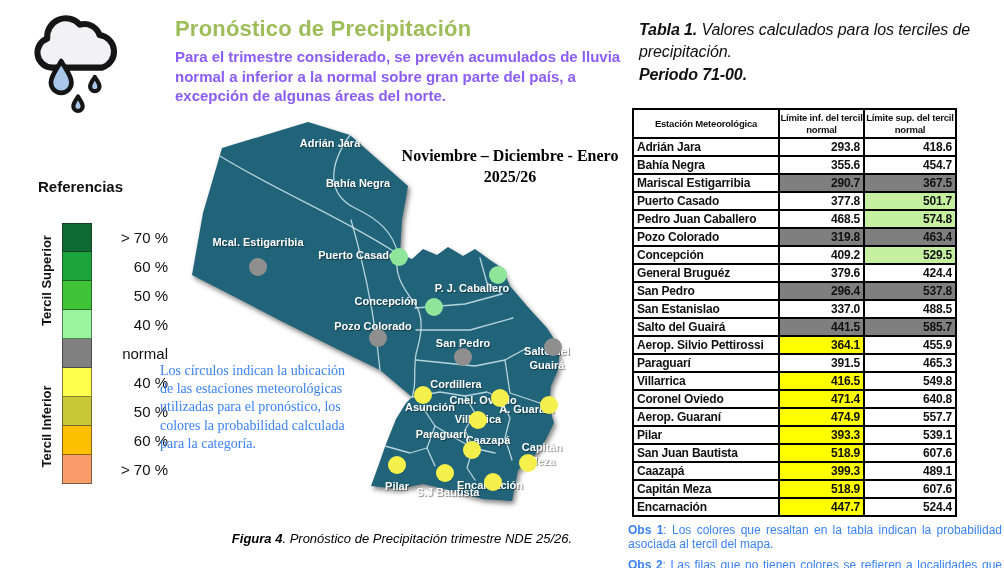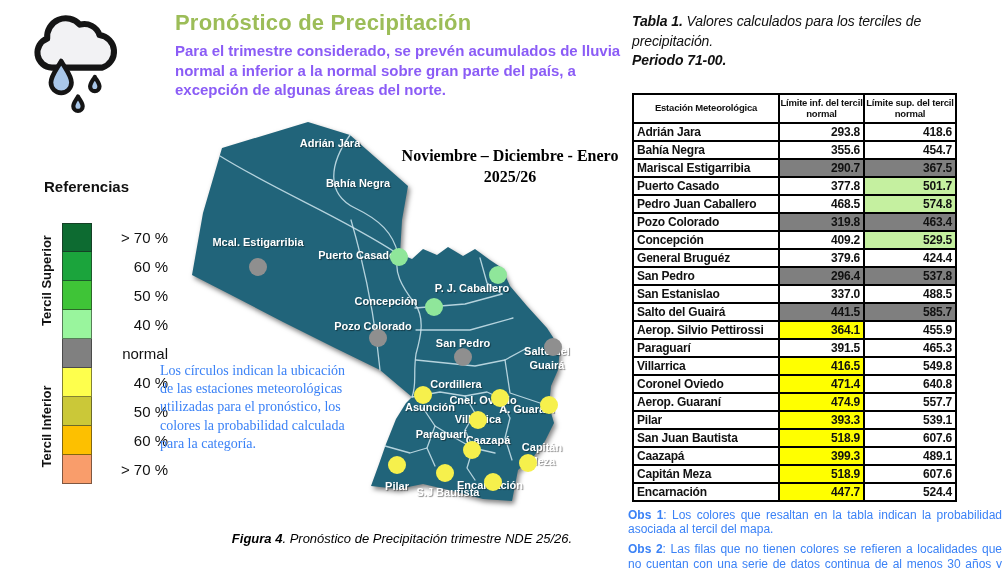--- a/index.html
+++ b/index.html
@@ -2,31 +2,31 @@
 <html style="--title-green: #9cbd58; --map-fill: #21647a; --cell-yellow: #ffff00; --cell-green: #c5f0a0; --cell-gray: #7f7f7f;"><head>
 <meta charset="utf-8">
 <style>
   html,body { margin:0; padding:0; background:#fff; }
   .page {
     position:relative; width:1004px; height:568px; background:#fff;
     font-family:"Liberation Sans", sans-serif; overflow:hidden; color:#111;
   }
   
   .weather-icon { position:absolute; left:22px; top:4px; width:112px; height:116px; }
-  .title-block { position:absolute; left:175px; top:10px; width:452px; }
+  .title-block { position:absolute; left:175px; top:16px; width:452px; }
   .page-title {
     margin:0; font-size:22px; font-weight:bold; color:var(--title-green,#9cbd58);
     letter-spacing:.2px;
   }
   .page-subtitle {
     margin:5px 0 0; font-size:15px; font-weight:bold; color:#8b5cf6; line-height:1.3;
   }
   
   .legend { position:absolute; left:32px; top:178px; width:150px; }
-  .legend-title { font-size:15px; font-weight:bold; margin-left:12px; color:#111; }
+  .legend-title { font-size:15px; font-weight:bold; margin-left:6px; color:#111; }
   .legend-body { position:relative; margin-left:30px; margin-top:28px; }
   .legend-row { display:flex; align-items:center; height:29px; }
   .swatch { width:30px; height:29px; box-sizing:border-box; border:1px solid rgba(30,30,30,.55); border-top:none; flex:none; }
   .legend-row:first-child .swatch { border-top:1px solid rgba(30,30,30,.55); }
   .legend-label { font-size:15px; width:76px; text-align:right; color:#111; }
   .rot-label {
     position:absolute; width:120px; text-align:center; font-size:13px; font-weight:bold;
     transform:rotate(-90deg); color:#111;
   }
   .rot-sup { left:-76px; top:50px; }
@@ -50,21 +50,21 @@
     position:absolute; left:160px; top:362px; width:192px; margin:0;
     font-family:"Liberation Serif", serif; font-size:14px; color:#3b82f6; line-height:1.3;
   }
   .figure-caption {
     position:absolute; left:172px; top:519px; width:436px; margin:12px; text-align:center;
     font-size:13px; font-style:italic; color:#000000;
   }
   .figure-caption b { font-weight:bold; }
   
   .right-panel { position:absolute; left:628px; top:8px; width:374px; }
-  .table-title { margin:4px; font-size:14px; font-style:italic; line-height:1.4; color:#111; letter-spacing:-.1px; }
+  .table-title { margin:11px; font-size:16px; font-style:italic; line-height:1.4; color:#111; letter-spacing:-.1px; }
   .table-title b { font-weight:bold; }
   .terciles-table { border-collapse:collapse; table-layout:fixed; width:323px; margin:22px 0 0 4px; }
   .terciles-table th, .terciles-table td { border:2px solid #000; box-sizing:border-box; }
   .terciles-table th {
     font-size:9.5px; font-weight:bold; text-align:center; padding:2px 0;
     white-space:pre-line; line-height:1.2; letter-spacing:-.2px;
   }
   .terciles-table td { font-size:12px; font-weight:bold; padding:1px 3px; height:15px; letter-spacing:-.2px; }
   td.station { text-align:left; white-space:nowrap; overflow:hidden; }
   td.val { text-align:right; }

